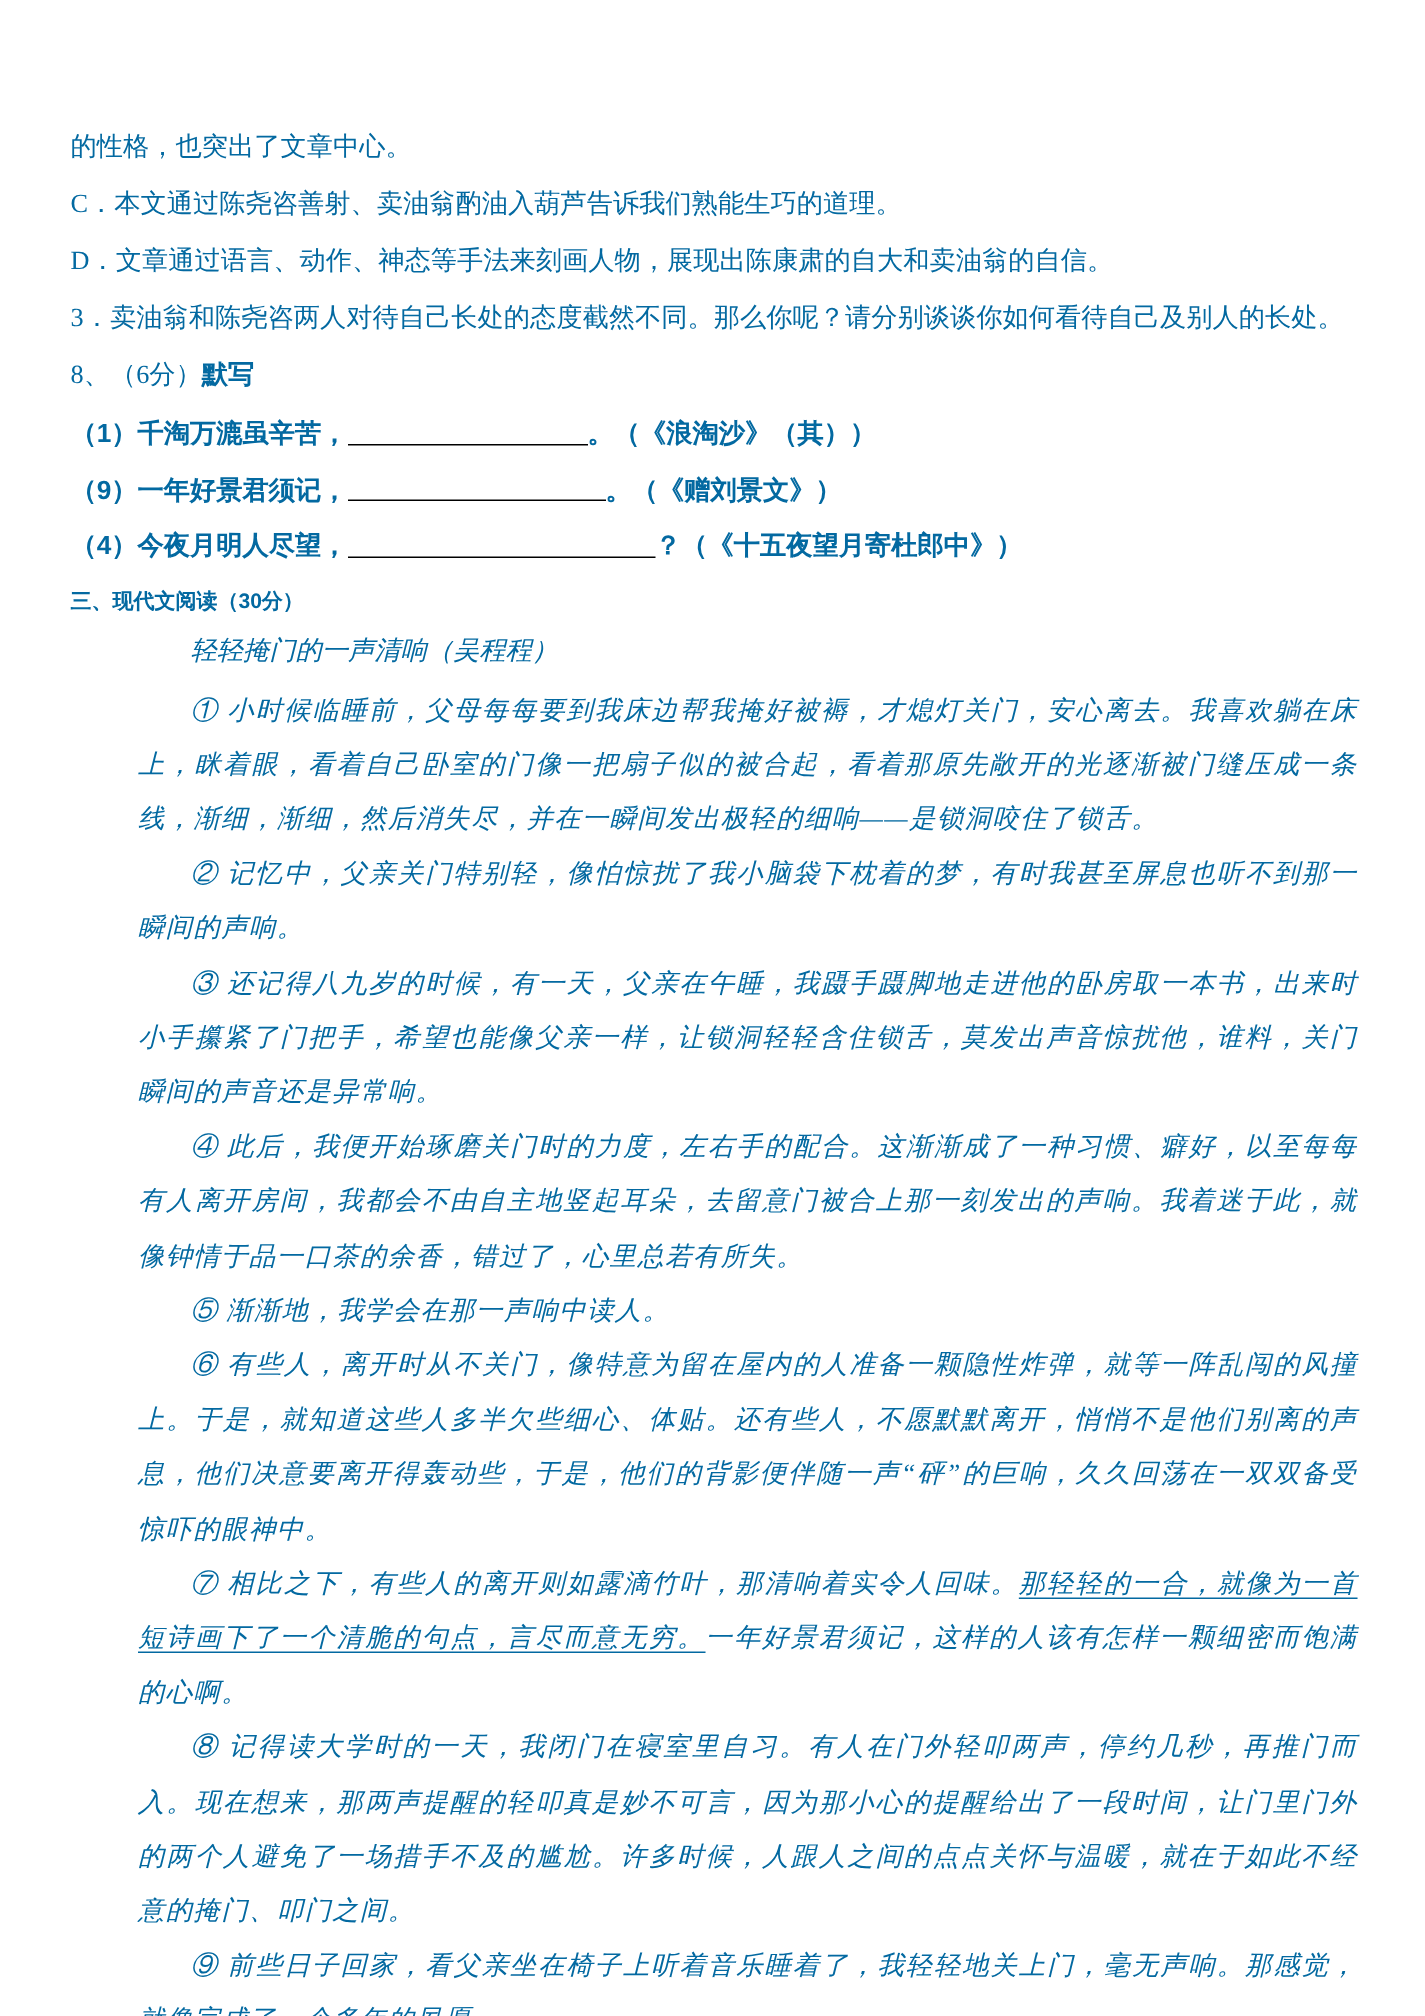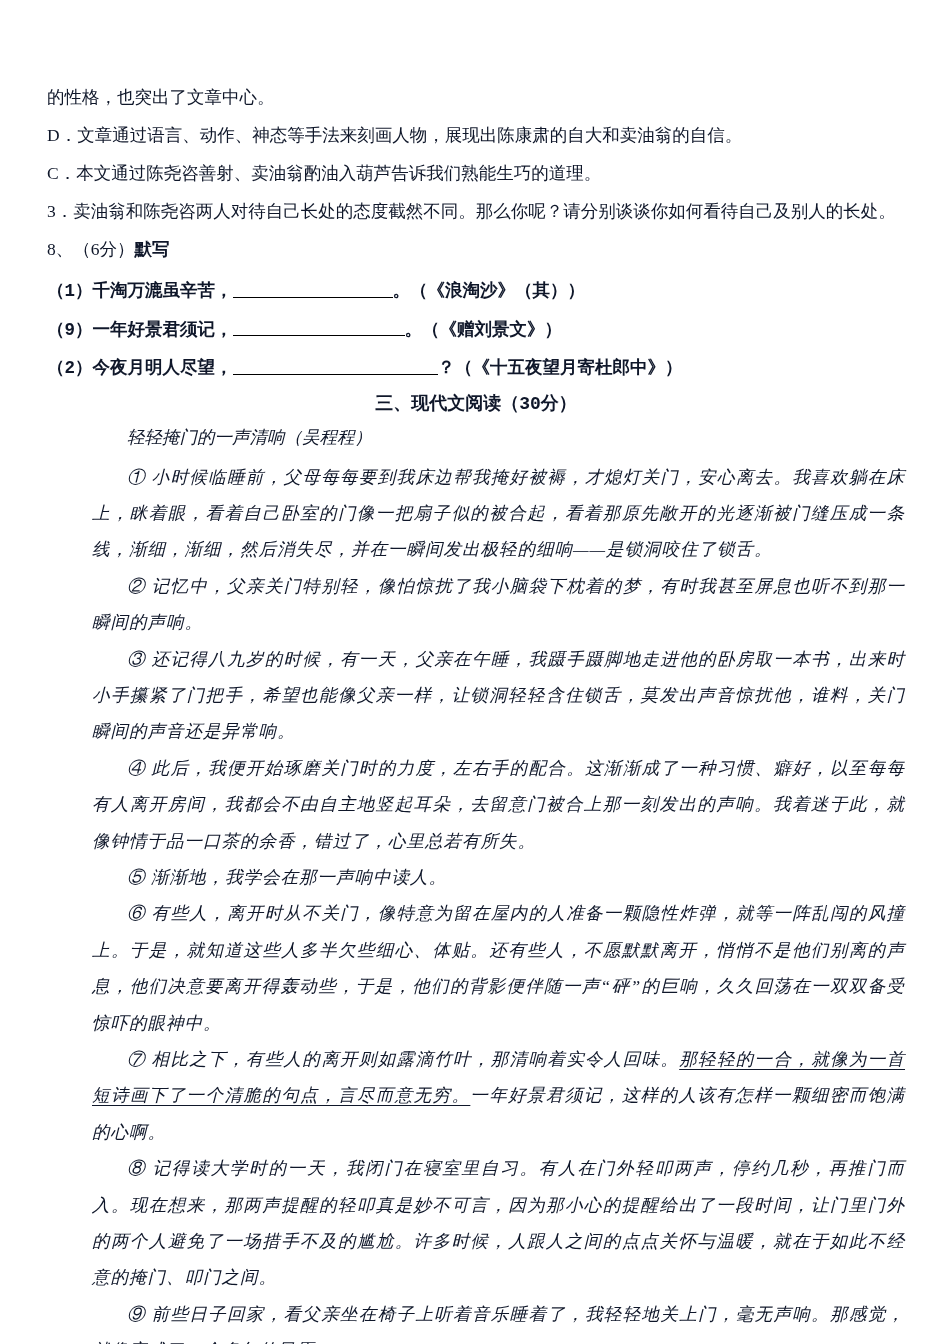--- a/index.html
+++ b/index.html
@@ -3,32 +3,32 @@
 <meta charset="utf-8">
 <style>
   html, body { margin: 0; padding: 0; background: #ffffff; }
   .page {
     position: relative;
     width: 950px;
     height: 1344px;
     box-sizing: border-box;
     padding: 88px 45px 0 47px;
     background: #ffffff;
-    color: #0f172a;
+    color: #0369a1;
     font-family: "Liberation Serif", serif;
     font-size: 17.5px;
     overflow: hidden;
   }
   
   .qline { margin: 0 0 19px 0; line-height: 19px; }
   
-  .hei { font-family: Liberation Mono, monospace; font-weight: bold; }
+  .hei { font-family: Liberation Sans, sans-serif; font-weight: bold; }
   .mx-head { margin: 0 0 19px 0; line-height: 19px; }
   .mx-item { margin: 4px 0 17px 0; line-height: 19px; }
-  .sec { margin: 2px 0 9px 0; line-height: 19px; font-size: 18px; text-align: center; }
+  .sec { margin: 2px 0 9px 0; line-height: 19px; font-size: 14px; }
   .q9 { margin: 0 0 8px 0; }
   
   .passage { text-align: justify; margin-left: 45px; }
   .ptitle {
     margin: 0 0 8px 0;
     line-height: 28px;
     text-indent: 2em;
     font-style: italic;
   }
   .passage .para {
@@ -54,32 +54,32 @@
   .b3 { width: 205px; }
 </style>
 </head>
 <body>
 
 <div class="page">
 
   <p class="qline">的性格，也突出了文章中心。</p>
 
   <div id="options">
+      <p class="qline">C．本文通过陈尧咨善射、卖油翁酌油入葫芦告诉我们熟能生巧的道理。</p>
       <p class="qline">D．文章通过语言、动作、神态等手法来刻画人物，展现出陈康肃的自大和卖油翁的自信。</p>
-      <p class="qline">C．本文通过陈尧咨善射、卖油翁酌油入葫芦告诉我们熟能生巧的道理。</p>
     </div>
 
   <p class="qline">3．卖油翁和陈尧咨两人对待自己长处的态度截然不同。那么你呢？请分别谈谈你如何看待自己及别人的长处。</p>
 
   <p class="mx-head"><span>8、（6分）</span><span class="hei">默写</span></p>
 
   <div id="moxie-items">
       <p class="mx-item hei"><span>（1）千淘万漉虽辛苦，</span><span class="blank b0"></span><span>。（《浪淘沙》（其））</span></p>
       <p class="mx-item hei"><span>（9）一年好景君须记，</span><span class="blank b2"></span><span>。（《赠刘景文》）</span></p>
-      <p class="mx-item hei"><span>（2）今夜月明人尽望，</span><span class="blank b3"></span><span>？（《十五夜望月寄杜郎中》）</span></p>
+      <p class="mx-item hei"><span>（4）今夜月明人尽望，</span><span class="blank b3"></span><span>？（《十五夜望月寄杜郎中》）</span></p>
     </div>
 
   <p class="sec hei">三、现代文阅读（30分）</p>
 
 
   <div class="passage">
     <p class="ptitle">轻轻掩门的一声清响（吴程程）</p>
     <div id="paragraphs">
         <p class="para"><span>① 小时候临睡前，父母每每要到我床边帮我掩好被褥，才熄灯关门，安心离去。我喜欢躺在床上，眯着眼，看着自己卧室的门像一把扇子似的被合起，看着那原先敞开的光逐渐被门缝压成一条线，渐细，渐细，然后消失尽，并在一瞬间发出极轻的细响——是锁洞咬住了锁舌。</span></p>
         <p class="para"><span>② 记忆中，父亲关门特别轻，像怕惊扰了我小脑袋下枕着的梦，有时我甚至屏息也听不到那一瞬间的声响。</span></p>

